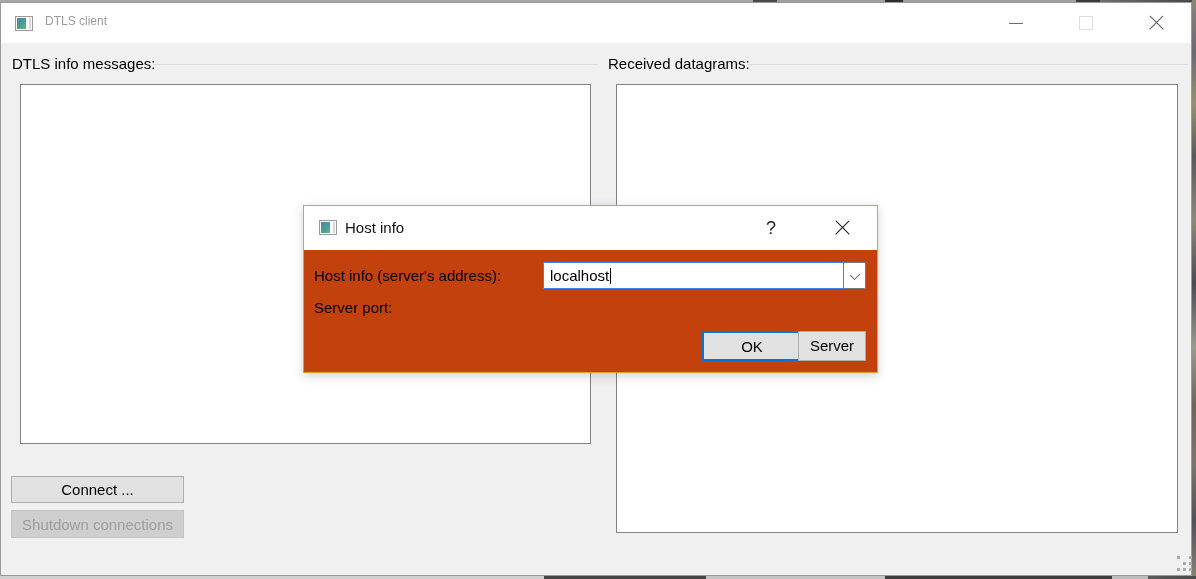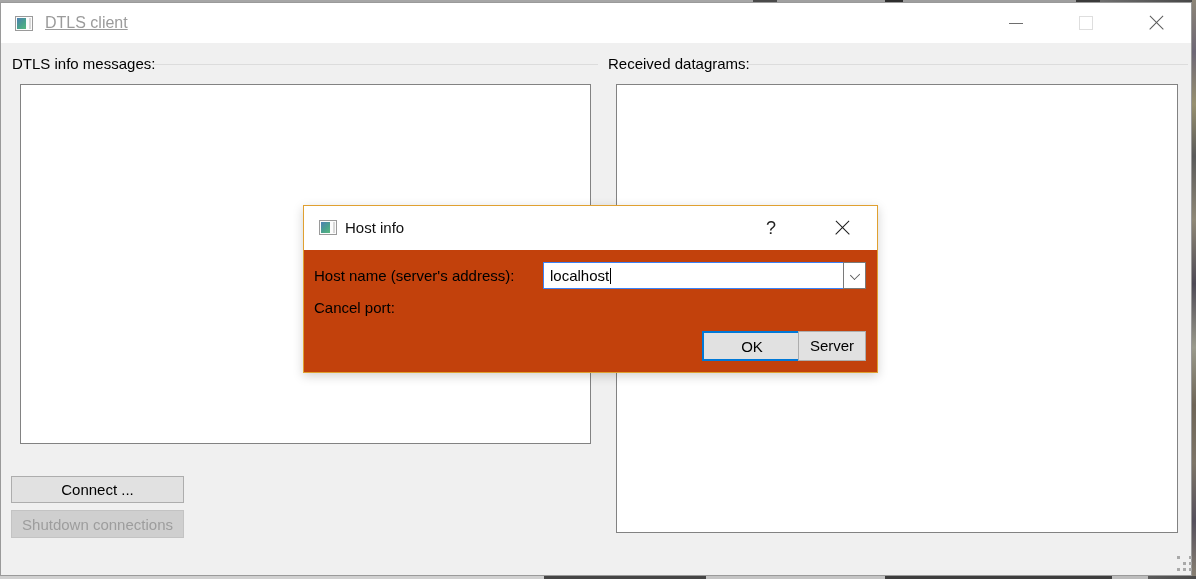--- a/index.html
+++ b/index.html
@@ -13,21 +13,21 @@
     background:linear-gradient(to right,#a6a6a6 0%,#a6a6a6 63%,#4a4a4a 63%,#4a4a4a 65%,#a0a0a0 65%,#a0a0a0 74%,#2e2e2e 74%,#2e2e2e 75.5%,#9e9e9e 75.5%,#9e9e9e 90%,#3a3a3a 90%,#3a3a3a 92%,#6f6f6f 92%,#454545 100%); }
   .sliver-right { position:absolute; right:0; top:0; width:4px; height:579px;
     background:linear-gradient(to bottom,#8c8577 0%,#6d6775 9%,#97906f 18%,#5a5a5a 27%,#8f8877 38%,#4e4a55 49%,#9a9a8c 60%,#6e6557 70%,#7d7568 80%,#55505c 90%,#8a8274 100%); }
   .sliver-bottom { position:absolute; left:0; bottom:0; width:1196px; height:3px;
     background:linear-gradient(to right,#d0d0d0 0%,#d0d0d0 45.5%,#454545 45.5%,#454545 59%,#c4c4c4 59%,#c4c4c4 74%,#3d3d3d 74%,#3d3d3d 93%,#bdbdbd 93%,#bdbdbd 96%,#5a5a5a 96%,#4a4a4a 100%); }
 
   
   .window { position:absolute; left:0; top:2px; width:1192px; height:574px;
     background:#f0f0f0; border:1px solid #9a9a9a; }
   .titlebar { position:absolute; left:0; top:0; width:100%; height:40px; background:#ffffff; }
-  .win-title { position:absolute; left:44px; top:11px; color:#9b9b9b; font-size:16px;text-decoration:underline; }
+  .win-title { position:absolute; left:44px; top:11px; color:#9b9b9b; font-size:12px; }
 
   .qt-icon { position:absolute; width:18px; height:15px; border:1px solid #9a9a9a; background:#fcfcfc; }
   .qt-icon .pane { position:absolute; left:1px; top:1px; width:9px; height:11px;
     background:linear-gradient(135deg,#4d7fb4 0%,#4aa08e 55%,#57b97f 100%); }
   .qt-icon .stripe { position:absolute; right:1px; top:1px; width:2px; height:11px; background:#d9d9d9; }
 
   .caption-buttons { position:absolute; right:0; top:0; height:40px; display:flex; }
   .cap-btn { width:70px; height:40px; position:relative; }
   .min-glyph { position:absolute; left:28px; top:20px; width:14px; height:1px; background:#6e6e6e; }
   .max-glyph { position:absolute; left:28px; top:13px; width:14px; height:14px; border:1px solid #dedede; }
@@ -140,27 +140,27 @@
       <span class="dlg-title">Host info</span>
       <div class="dlg-cap-btn dlg-help">?</div>
       <div class="dlg-cap-btn dlg-close">
         <div class="x-wrap">
           <div class="b1"></div>
             <div class="b2"></div>
         </div>
       </div>
     </div>
 
-    <div class="dlg-label" style="top:61px;">Host name (server's address):</div>
+    <div class="dlg-label" style="top:61px;">Host info (server's address):</div>
     <div class="combobox">
       <span class="value"><span>localhost</span><span class="caret"></span></span>
       <div class="combo-btn">
         <div class="chevron"></div>
       </div>
     </div>
 
-    <div class="dlg-label" style="top:93px;">Cancel port:</div>
+    <div class="dlg-label" style="top:93px;">Server port:</div>
 
     <div class="dlg-btn dlg-ok">OK</div>
     <div class="dlg-btn dlg-cancel">Server</div>
   </div>
 
 </div>
 
 </body></html>

